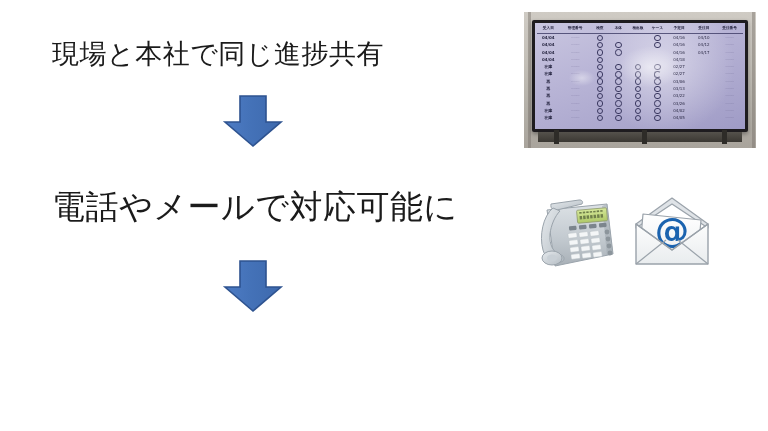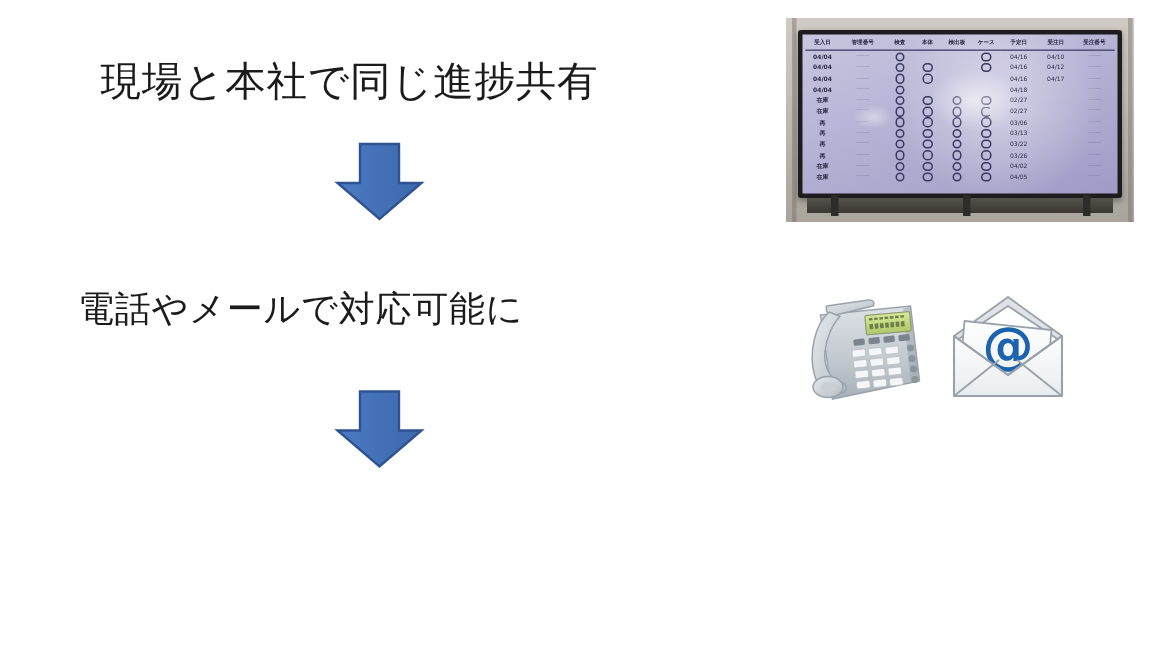--- a/index.html
+++ b/index.html
@@ -24,25 +24,24 @@
     left: 52px;
     color: #1b1b1b;
     white-space: nowrap;
     letter-spacing: 0.5px;
     font-weight: 400;
   }
   #line-1 {
     top: 37px;
     font-size: 27px;
     line-height: 34px;
-    margin-left: 15px;
   }
   #line-2 {
     top: 190px;
-    font-size: 24px;
+    font-size: 33px;
     line-height: 34px;
   }
   #line-3 {
     top: 359px;
     font-size: 29px;
     line-height: 36px;
     font-weight: 700;
     letter-spacing: 0.2px;
   }
 

